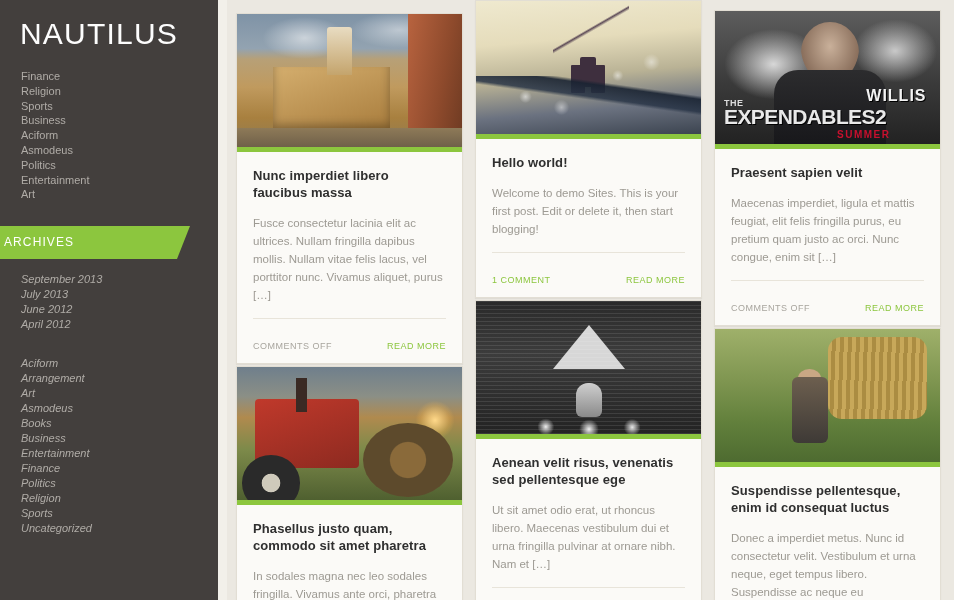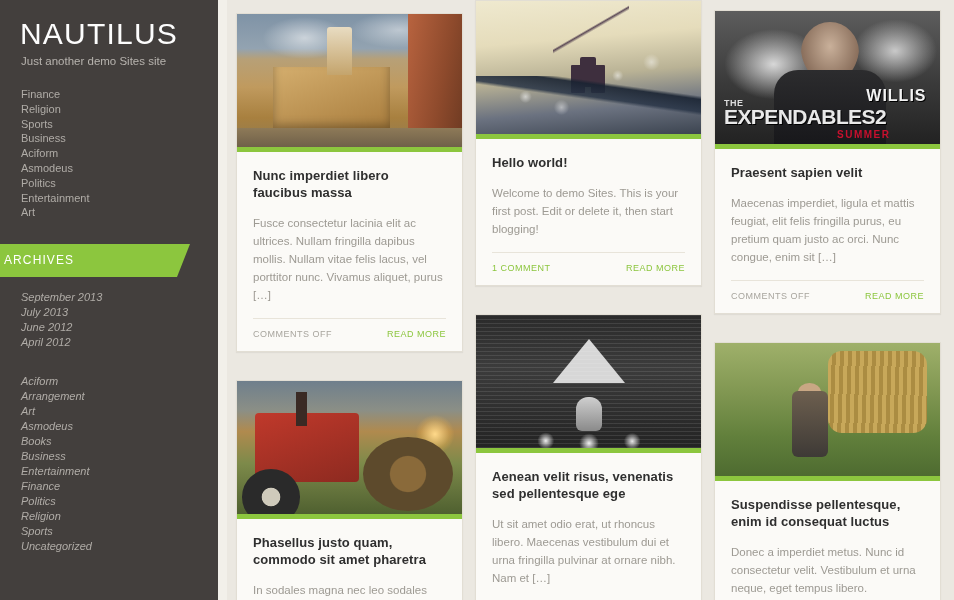--- a/index.html
+++ b/index.html
@@ -80,21 +80,21 @@
 
   
   .content {
     flex:1; height:600px;
     background: #ebe8e1;
     padding: 13px 10px 0 9px;
     display:flex;
     gap: 12px;
     overflow:hidden;
   }
-  .col { width: 227px; display:flex; flex-direction:column; gap: 28px; }
+  .col { width: 227px; display:flex; flex-direction:column; gap: 2px; }
   .col.col2 { margin-top: -13px; }
   .col.col3 { margin-top: -3px; }
 
   .card {
     background: #fbfaf7;
     border: 1px solid #e2ded4;
     box-shadow: 0 1px 1px rgba(0,0,0,0.05);
   }
   .thumb {
     width:100%;
@@ -113,21 +113,21 @@
     letter-spacing: 0.1px;
   }
   .card-excerpt {
     margin-top: 13px;
     font-size: 11.5px;
     line-height: 18px;
     color: #9d9a93;
   }
   .card-meta {
     margin-top: 14px;
-    padding-top: 10px;
+    padding-top: 22px;
     border-top: 1px solid #e8e4da;
     display:flex;
     justify-content: space-between;
     align-items:flex-start;
   }
   .meta-comments {
     font-size: 9px;
     letter-spacing: 0.5px;
     color: #a8a59e;
     text-transform: uppercase;
@@ -312,21 +312,20 @@
   }
 </style>
 </head>
 <body>
 
 <div class="page">
 
   <aside class="sidebar">
 
     <h1 class="site-title">NAUTILUS</h1>
-    <div class="site-tagline">Just another demo Sites site</div>
 
     <ul class="nav-menu">
       <li>Finance</li>
       <li>Religion</li>
       <li>Sports</li>
       <li>Business</li>
       <li>Aciform</li>
       <li>Asmodeus</li>
       <li>Politics</li>
       <li>Entertainment</li>

